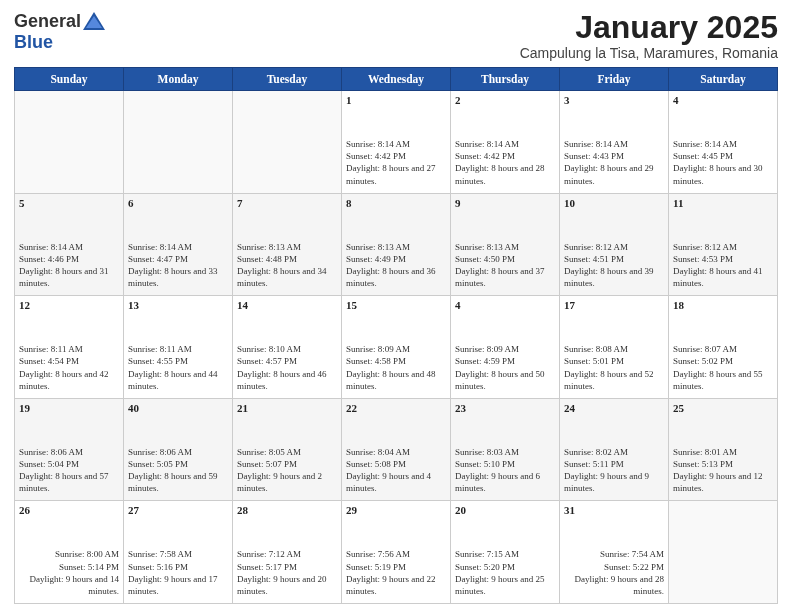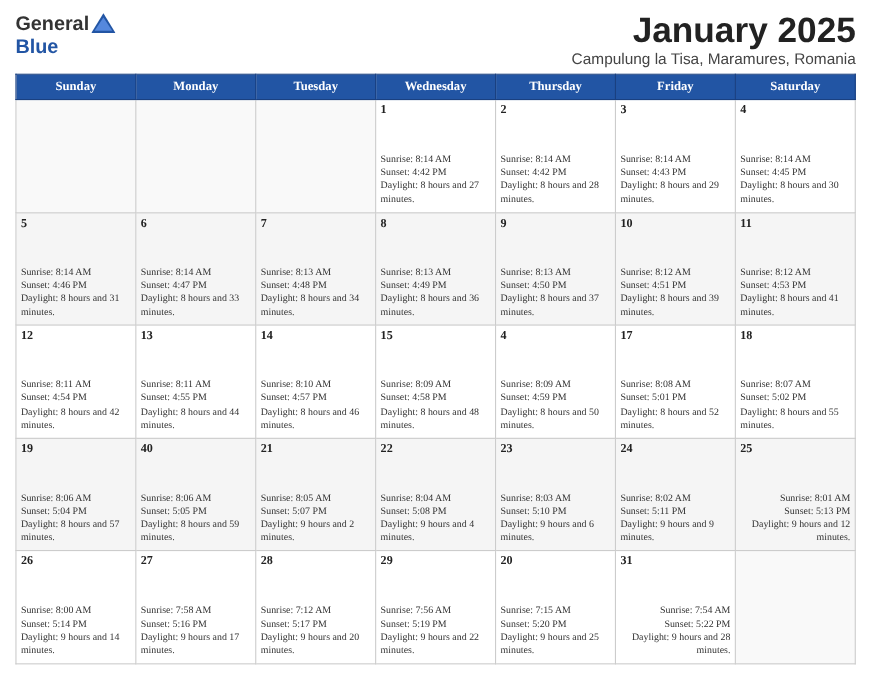--- a/index.html
+++ b/index.html
@@ -292,29 +292,29 @@
 Daylight: 9 hours and 6 minutes.</div>
           </td>
           <td>
             <span class="day-number">24</span>
             <div class="day-info" style="white-space: pre-line;">Sunrise: 8:02 AM
 Sunset: 5:11 PM
 Daylight: 9 hours and 9 minutes.</div>
           </td>
           <td>
             <span class="day-number">25</span>
-            <div class="day-info" style="white-space: pre-line; text-align: right;">Sunrise: 8:01 AM
+            <div class="day-info" style="white-space: pre-line;">Sunrise: 8:01 AM
 Sunset: 5:13 PM
 Daylight: 9 hours and 12 minutes.</div>
           </td>
         </tr>
         <tr>
           <td>
             <span class="day-number">26</span>
-            <div class="day-info" style="white-space: pre-line;">Sunrise: 8:00 AM
+            <div class="day-info" style="white-space: pre-line; text-align: right;">Sunrise: 8:00 AM
 Sunset: 5:14 PM
 Daylight: 9 hours and 14 minutes.</div>
           </td>
           <td>
             <span class="day-number">27</span>
             <div class="day-info" style="white-space: pre-line;">Sunrise: 7:58 AM
 Sunset: 5:16 PM
 Daylight: 9 hours and 17 minutes.</div>
           </td>
           <td>

